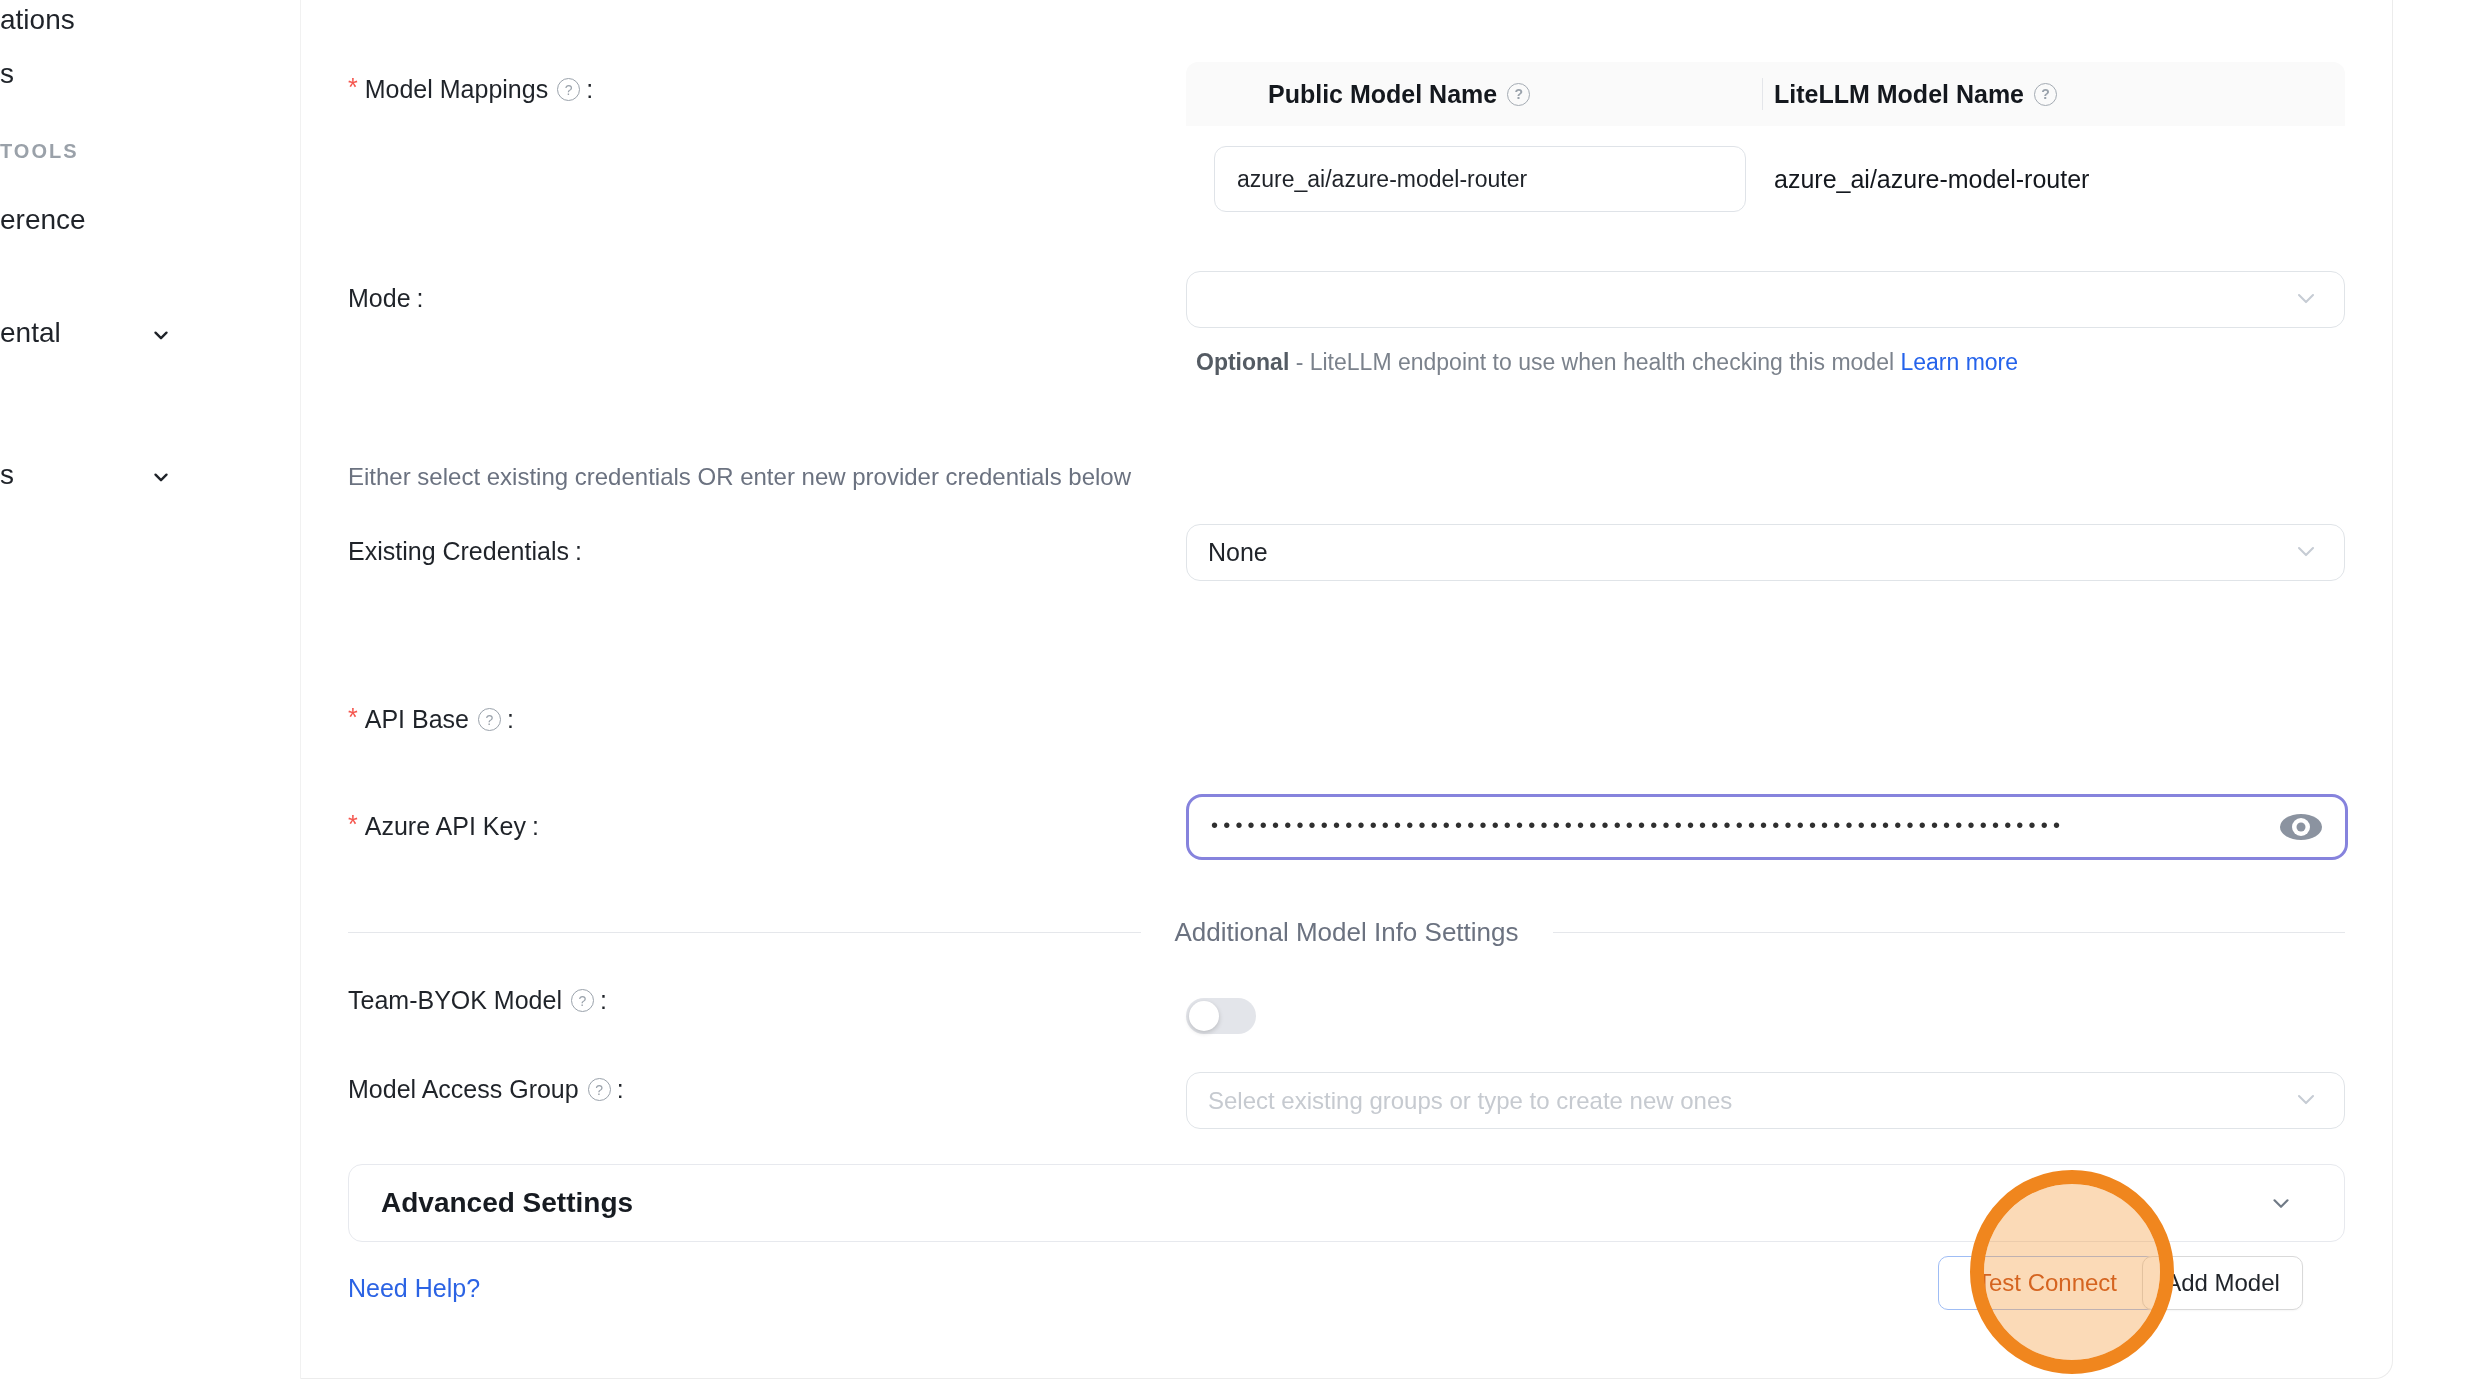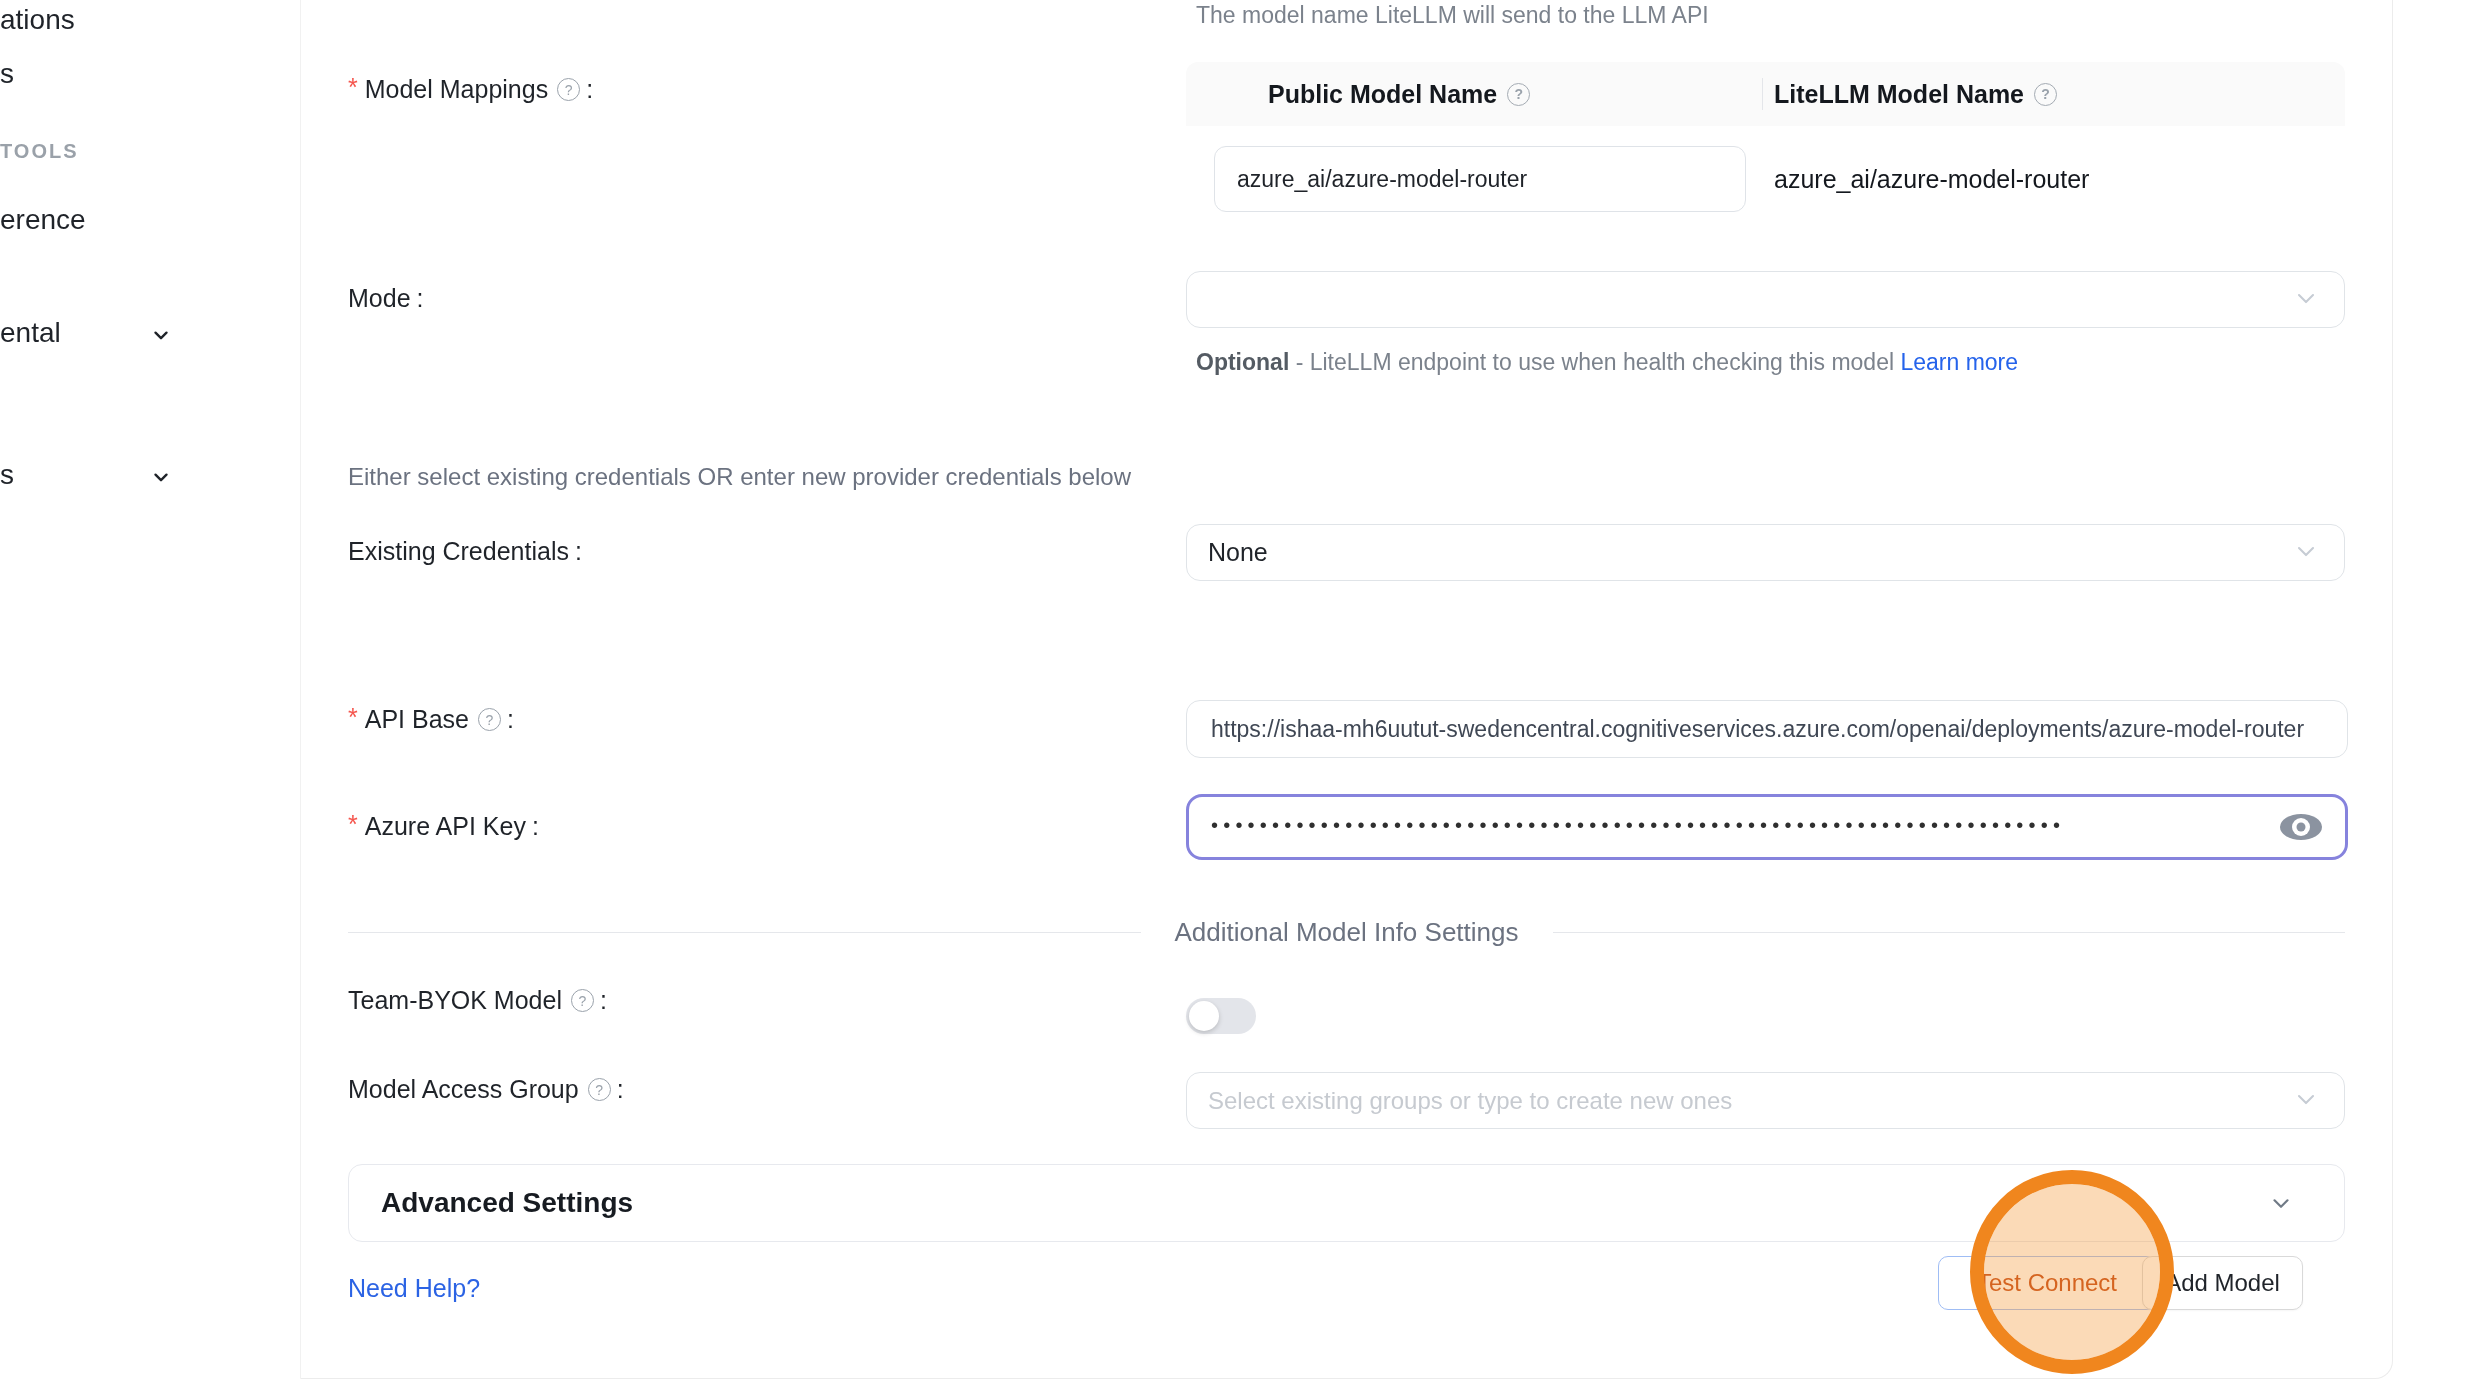--- a/index.html
+++ b/index.html
@@ -130,21 +130,20 @@
       <span class="sb-chevron">
         <svg width="22" height="22" viewBox="0 0 24 24" fill="none">
             <path d="M6 9.5l6 6 6-6" stroke="#1f2329" stroke-width="2.6" stroke-linecap="round" stroke-linejoin="round"></path>
           </svg>
       </span>
     </div>
   </nav>
 
   <main class="card"></main>
 
-  <div class="hint abs" style="left:1196px;top:2px;width:950px">The model name LiteLLM will send to the LLM API</div>
 
   <div class="f-label" style="top:75px">
     <span class="req">*</span>
     <span>Model Mappings</span>
     <span class="help">
         <span class="q">?</span>
       </span>
     <span class="colon">:</span>
   </div>
 
@@ -198,23 +197,20 @@
   </div>
 
 
   <div class="f-label" style="top:705px">
     <span class="req">*</span>
     <span>API Base</span>
     <span class="help">
         <span class="q">?</span>
       </span>
     <span class="colon">:</span>
-  </div>
-  <div class="text-input api-base">
-    <span class="txt">https://ishaa-mh6uutut-swedencentral.cognitiveservices.azure.com/openai/deployments/azure-model-router</span>
   </div>
 
   <div class="f-label" style="top:812px">
     <span class="req">*</span>
     <span>Azure API Key</span>
     <span class="colon">:</span>
   </div>
   <div class="text-input api-key">
     <span class="dots">••••••••••••••••••••••••••••••••••••••••••••••••••••••••••••••••••••••</span>
     <span class="eye">

